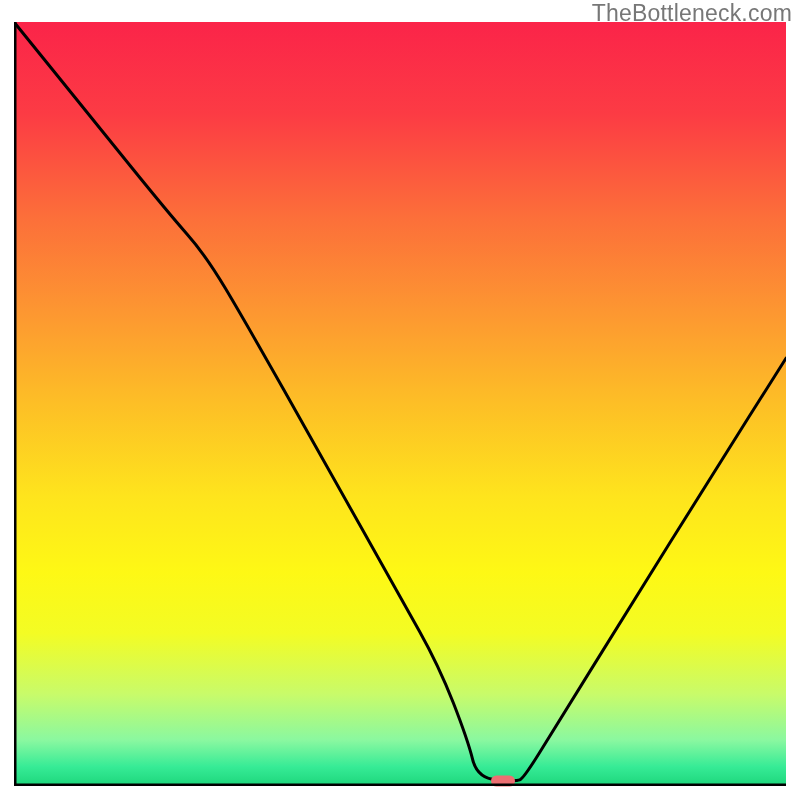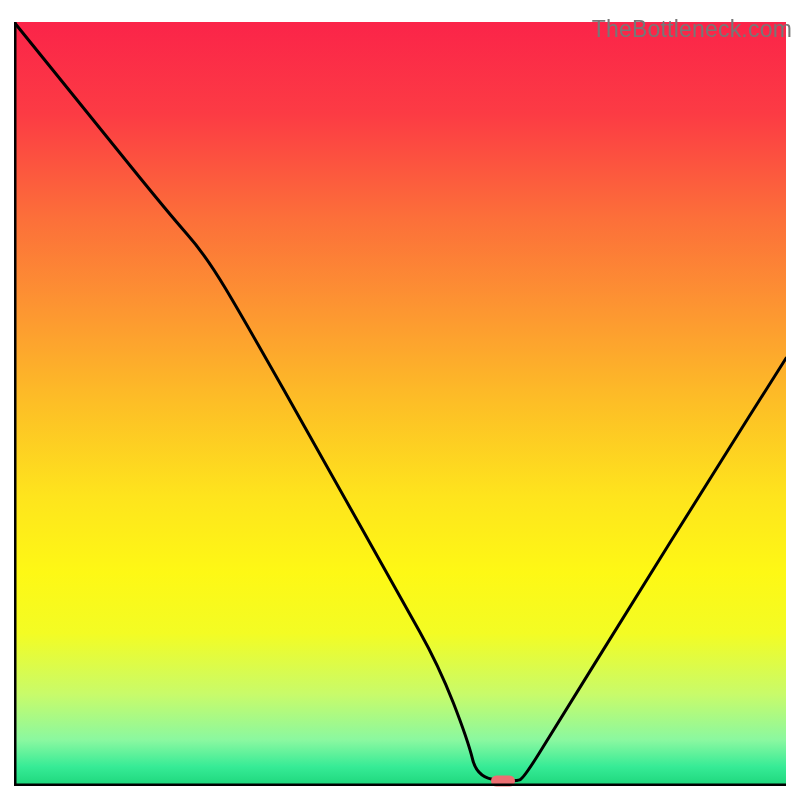--- a/index.html
+++ b/index.html
@@ -11,21 +11,21 @@
     overflow: hidden;
     font-family: Arial, Helvetica, sans-serif;
   }
   .canvas {
     position: relative;
     width: 800px;
     height: 800px;
   }
   .watermark {
     position: absolute;
-    top: 16px;
+    top: 0;
     right: 8px;
     color: #777777;
     font-size: 23px;
     font-weight: 500;
     letter-spacing: 0.2px;
   }
   .plot-area {
     position: absolute;
     left: 14px;
     top: 22px;

